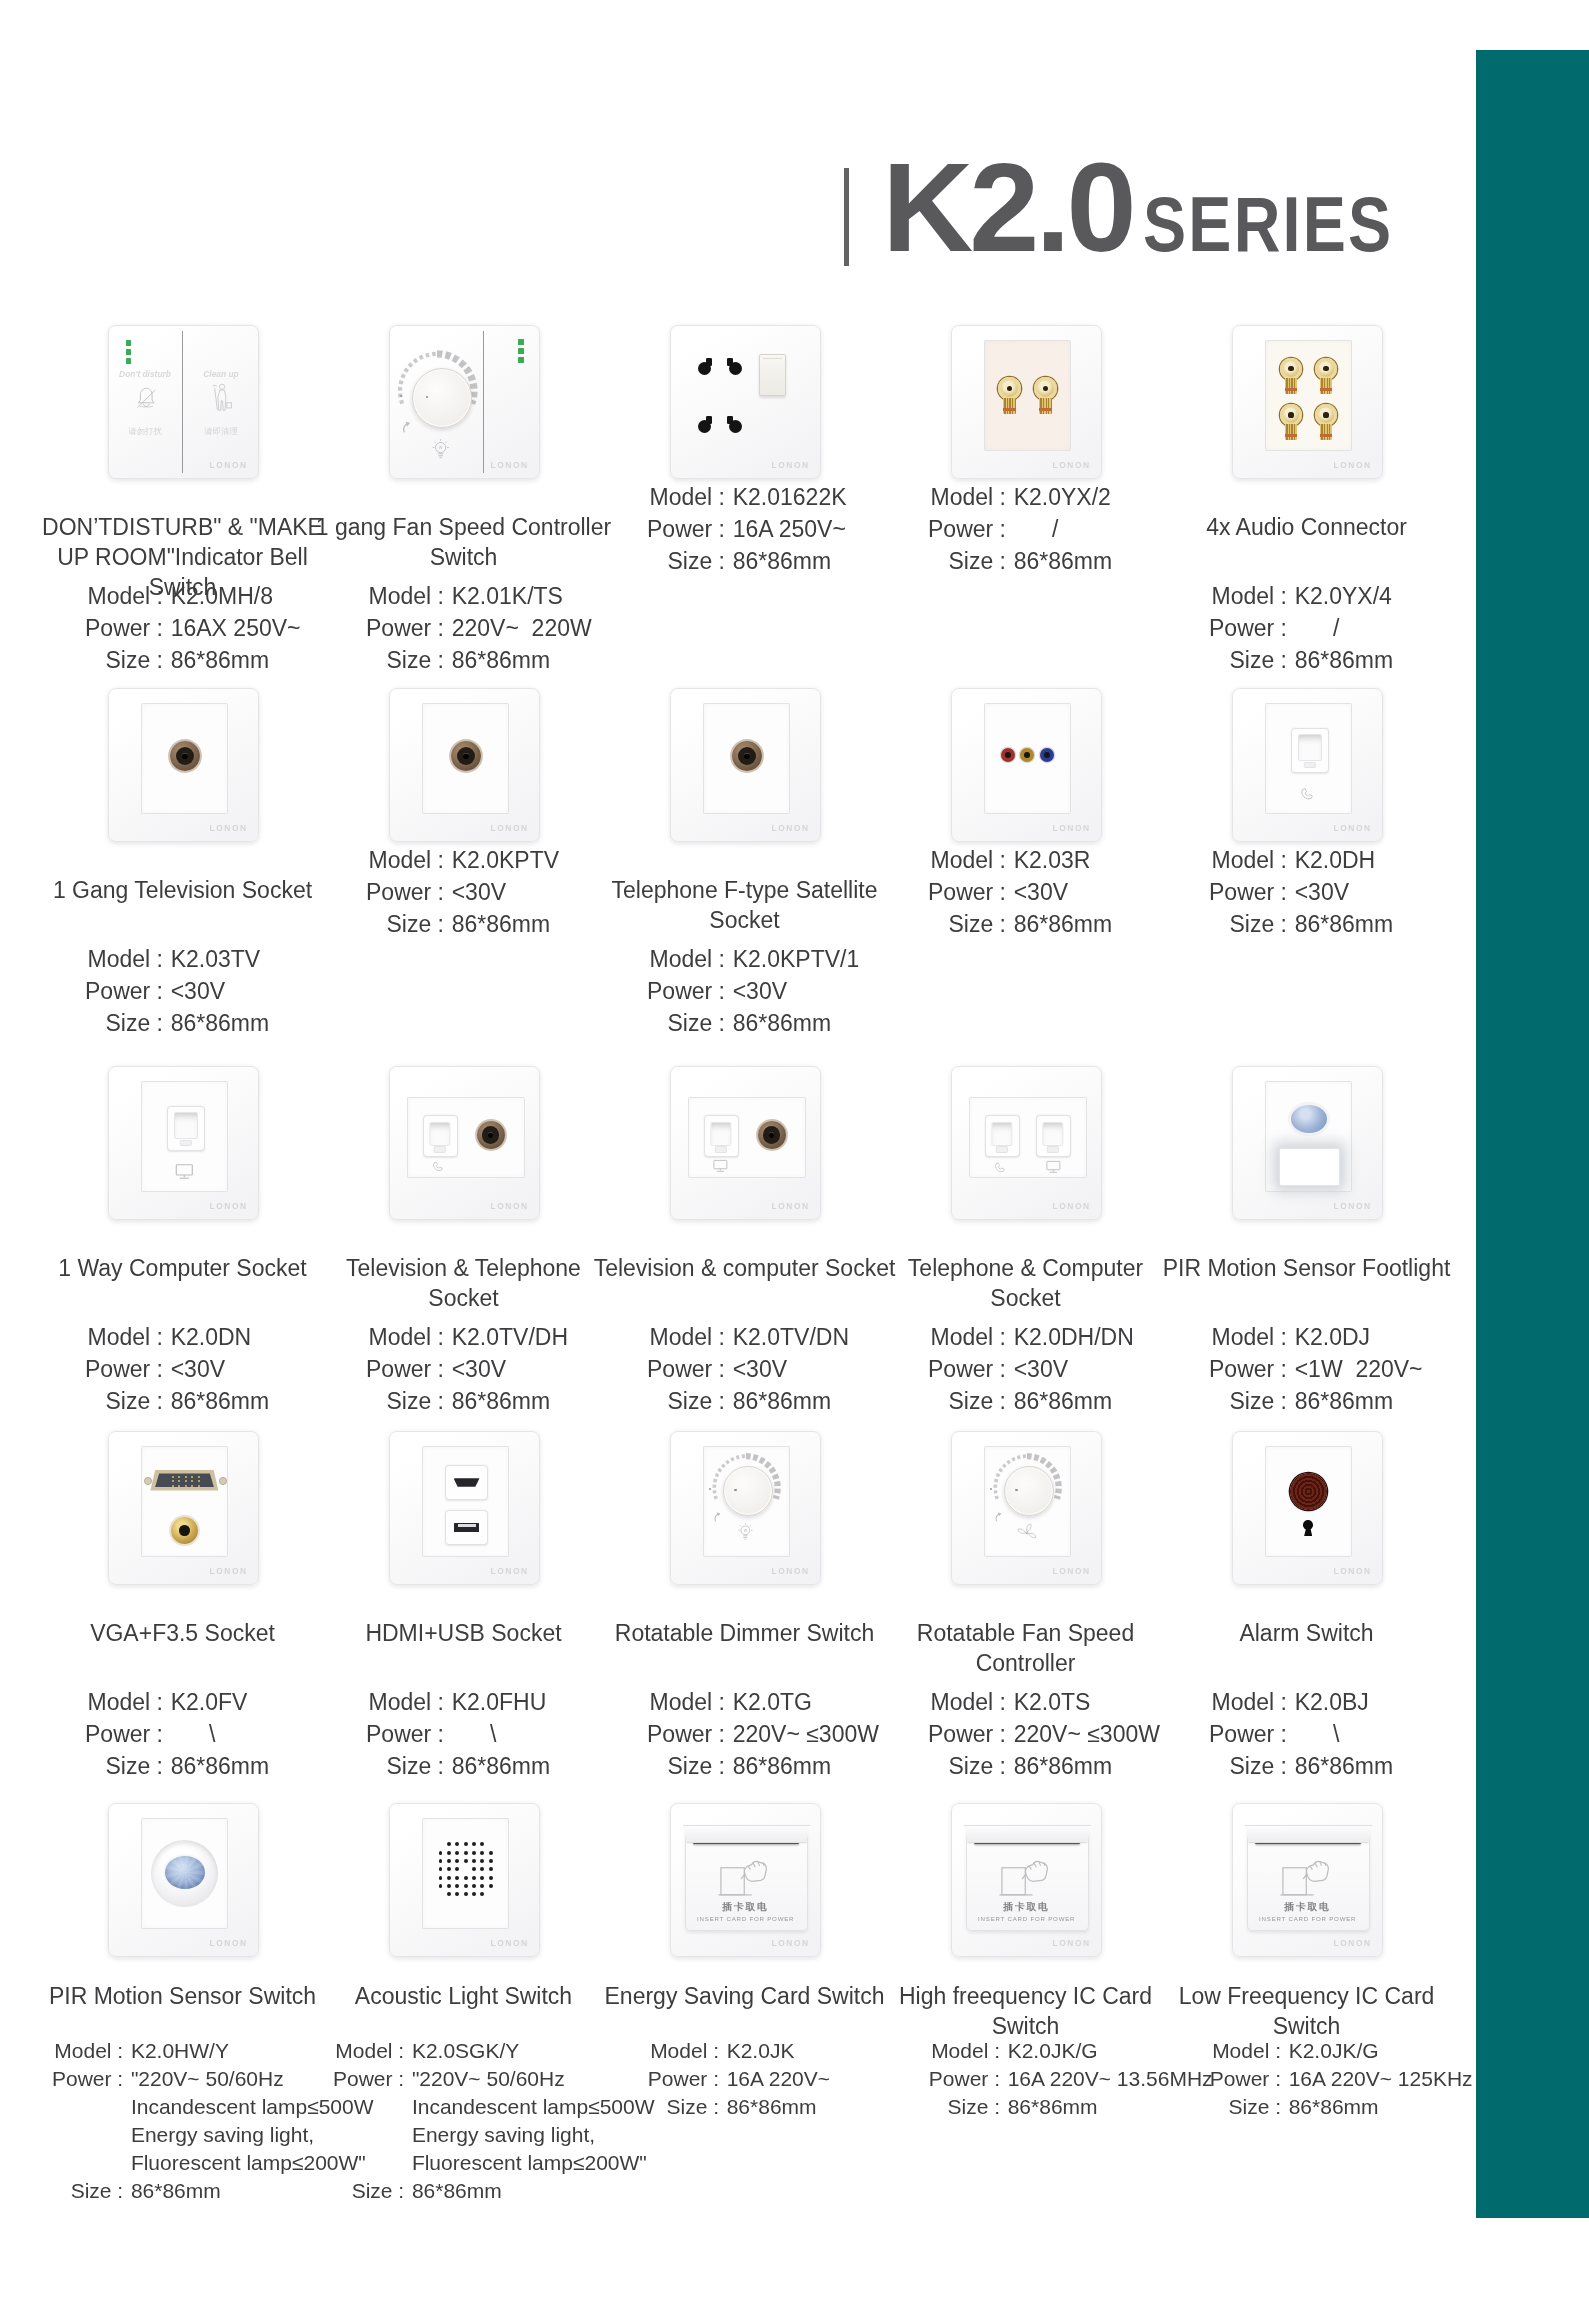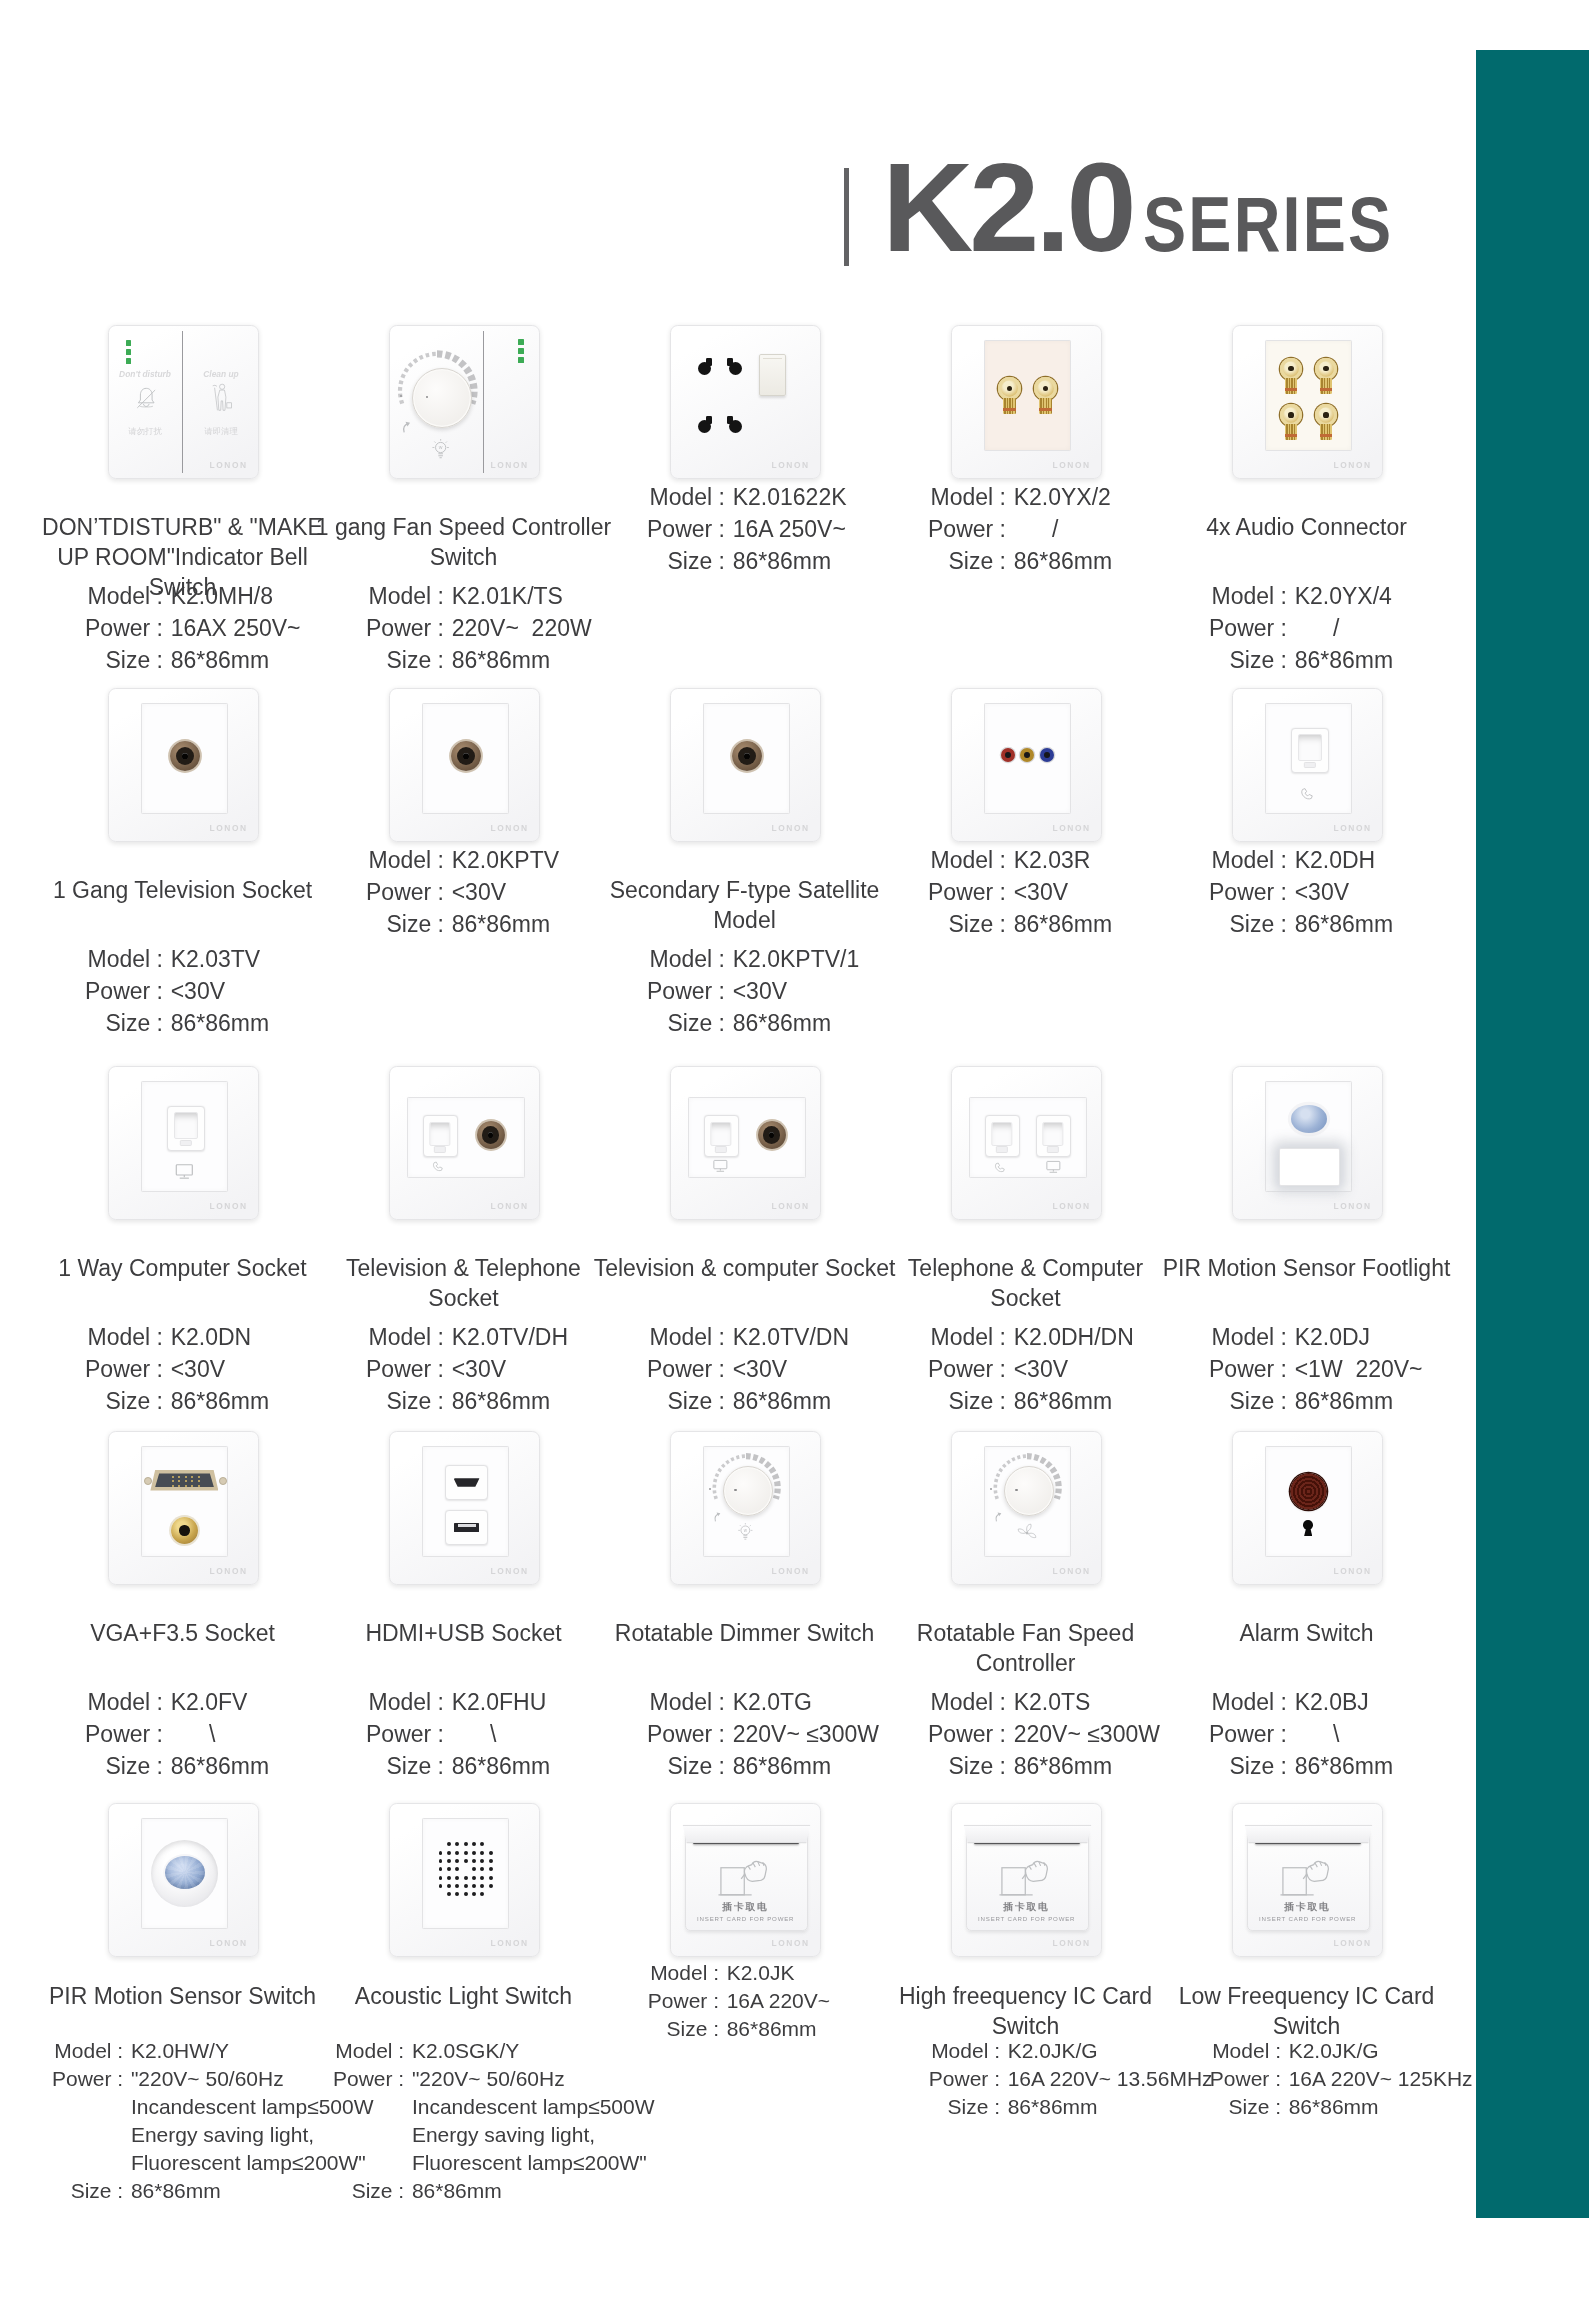--- a/index.html
+++ b/index.html
@@ -260,21 +260,21 @@
               <div style="position: absolute; right: 10.3px; bottom: 7.7px; font-size: 8.4px; font-weight: 700; letter-spacing: 1.6px; color: rgb(213, 213, 215); font-family: &quot;Liberation Sans&quot;, sans-serif;">LONON</div>
               <div style="position: absolute; left: 32px; top: 14px; width: 85px; height: 109px; border: 0.6px solid rgb(227, 227, 229); background: rgb(253, 253, 254); border-radius: 1.3px; box-shadow: rgba(0, 0, 0, 0.035) 0px 0px 5.2px inset;">
                 <div style="position: absolute; left: 28px; top: 37px; width: 30px; height: 30px; border-radius: 50%; background: radial-gradient(circle at 38% 32%, rgb(171, 143, 114), rgb(107, 85, 64) 72%); box-shadow: rgb(207, 194, 176) 0px 0px 0px 1.9px, rgba(0, 0, 0, 0.25) 0px 0.6px 1.9px;">
                   <div style="position: absolute; left: 19%; top: 19%; width: 62%; height: 62%; border-radius: 50%; background: rgb(34, 28, 22);">
                     <div style="position: absolute; left: 50%; top: 50%; width: 5.2px; height: 5.2px; margin: -2.6px 0px 0px -2.6px; border-radius: 50%; background: rgb(5, 4, 3); box-shadow: rgb(106, 106, 106) 0px 0.6px 0.6px inset;"></div>
                   </div>
                 </div>
               </div>
             </div>
     </div>
-    <h3 class="ptitle">Secondary F-type Satellite Model</h3>
+    <h3 class="ptitle">Telephone F-type Satellite Socket</h3>
     <div class="specs">
       <div class="spec"><span class="lbl">Model :</span><span class="val">K2.0KPTV/1</span></div>
       <div class="spec"><span class="lbl">Power :</span><span class="val">&lt;30V</span></div>
       <div class="spec"><span class="lbl">Size :</span><span class="val">86*86mm</span></div>
     </div>
   </section>
         <section class="cell">
     <div class="plate-wrap">
       <div class="plate">
               <div style="position: absolute; right: 10.3px; bottom: 7.7px; font-size: 8.4px; font-weight: 700; letter-spacing: 1.6px; color: rgb(213, 213, 215); font-family: &quot;Liberation Sans&quot;, sans-serif;">LONON</div>
@@ -718,20 +718,21 @@
                   <line x1="4" y1="68" x2="58" y2="68" stroke="#bcbec0" stroke-width="2"></line>
                   <path d="M47 34c-2-6 1-11 6-13l5-2c2-4 6-6 10-5l6 2c5 1 8 5 8 10l-2 10c-1 6-5 9-11 9l-10 1c-6 0-10-4-12-12z" fill="none" stroke="#bcbec0" stroke-width="2"></path>
                   <path d="M52 21l4 6M60 16l4 7M68 14l3 7M76 15l2 6" fill="none" stroke="#bcbec0" stroke-width="1.8"></path>
                   <path d="M47 34l-6 8" stroke="#bcbec0" stroke-width="2"></path>
                 </svg>
               </div>
               <div style="position: absolute; left: 14px; top: 97px; width: 121px; text-align: center; font-size: 9.7px; font-weight: 700; letter-spacing: 1.9px; color: rgb(128, 128, 132); font-family: &quot;Liberation Sans&quot;, sans-serif;">插卡取电</div>
               <div style="position: absolute; left: 7.7px; top: 111px; width: 134px; text-align: center; font-size: 6.1px; letter-spacing: 0.8px; color: rgb(152, 152, 156); font-family: &quot;Liberation Sans&quot;, sans-serif;">INSERT CARD FOR POWER</div>
             </div>
     </div>
+    <h3 class="ptitle">Energy Saving Card Switch</h3>
     <div class="specs">
       <div class="spec"><span class="lbl">Model :</span><span class="val">K2.0JK</span></div>
       <div class="spec"><span class="lbl">Power :</span><span class="val">16A 220V~</span></div>
       <div class="spec"><span class="lbl">Size :</span><span class="val">86*86mm</span></div>
     </div>
   </section>
         <section class="cell">
     <div class="plate-wrap">
       <div class="plate">
               <div style="position: absolute; right: 10.3px; bottom: 7.7px; font-size: 8.4px; font-weight: 700; letter-spacing: 1.6px; color: rgb(213, 213, 215); font-family: &quot;Liberation Sans&quot;, sans-serif;">LONON</div>

